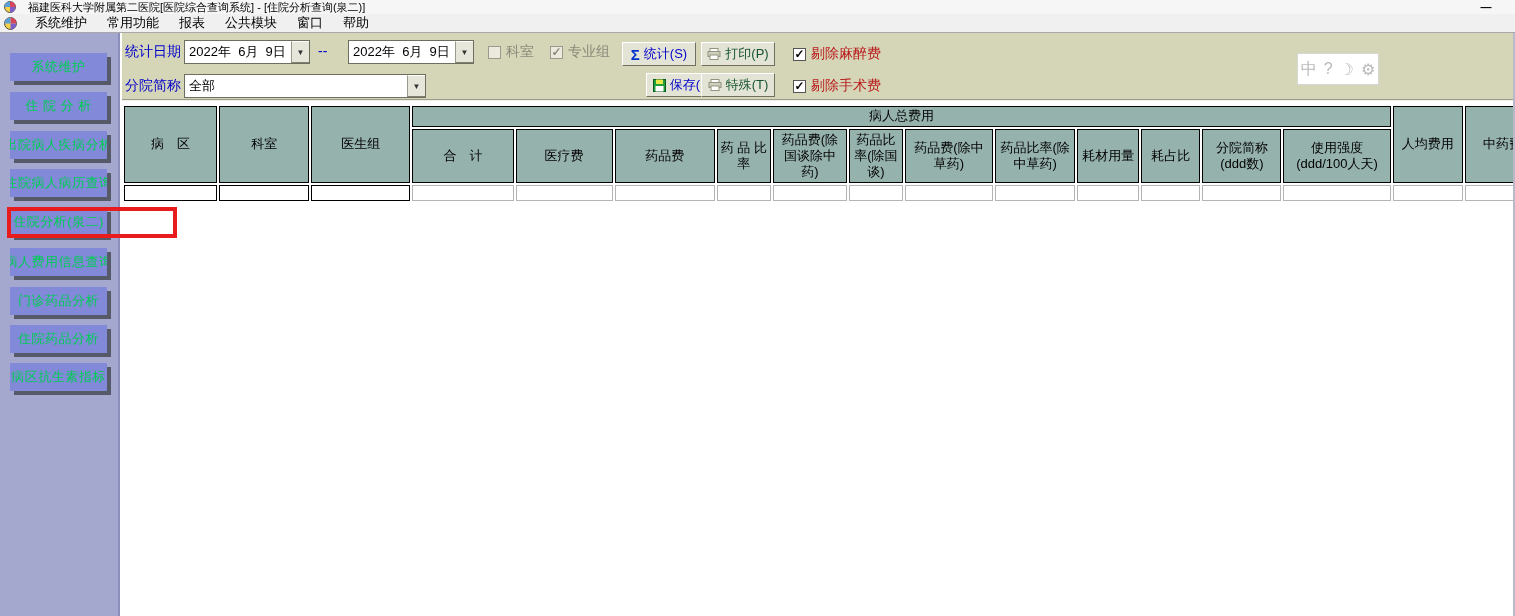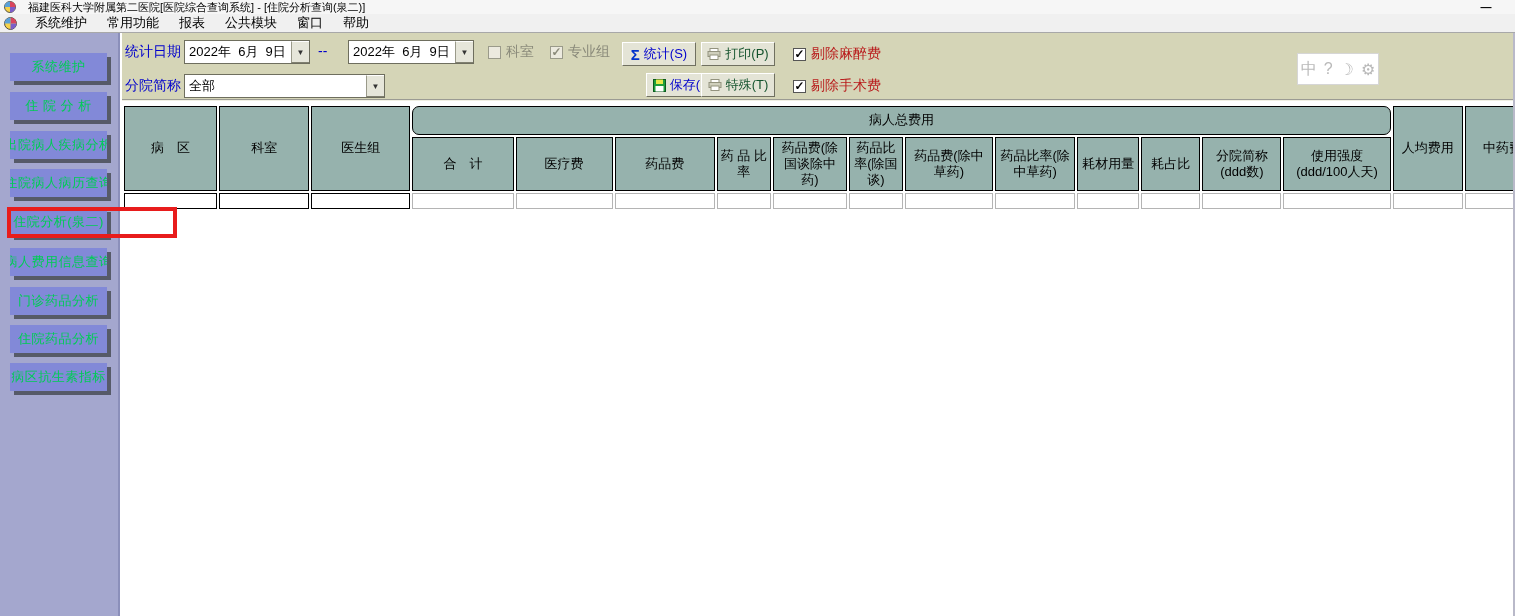--- a/index.html
+++ b/index.html
@@ -97,21 +97,21 @@
   }
   .ime-bar span { cursor:pointer; }
   
   .grid-wrap { position:absolute; left:0; top:71px; width:1393px; overflow:hidden; }
   table.grid { border-collapse:separate; border-spacing:2px; table-layout:fixed; width:1420px; background:#fff; }
   table.grid th {
     background:#96b2ad; border:1px solid #000; font-weight:normal;
     font-size:13px; padding:1px 2px; text-align:center; vertical-align:middle;
     line-height:1.25; overflow:hidden; white-space:pre-line;
   }
-  table.grid th.group { height:29px;border-radius:7px; }
+  table.grid th.group { height:21px; }
   table.grid tr.sub th { height:54px; }
   table.grid td { background:#fff; border:1px solid #b4b4b4; height:16px; }
   table.grid td.focus { border:1.5px solid #000; }
   .right-frame { position:absolute; right:0; top:33px; width:2px; height:583px; background:#b9b9c9; }
 </style>
 </head>
 <body>
 
 <div class="titlebar">
   <svg width="12" height="12" viewBox="0 0 12 12">
@@ -186,21 +186,21 @@
       <label class="cb disabled">
         <span class="cb-box checked"></span>
         <span class="cb-label">专业组</span>
       </label>
     </div>
 
     <div class="tb-abs" style="left:3px; top:44px;">
       <span class="blue-label">分院简称</span>
     </div>
     <div class="tb-abs" style="left:62px; top:41px;">
-      <div class="combo" style="width:201px">
+      <div class="combo" style="width:242px">
         <span class="combo-text">全部</span>
         <span class="combo-arrow">▼</span>
       </div>
     </div>
 
     <div class="tb-abs" style="left:500px; top:9px;">
       <div class="tbbtn">
         <span class="sigma">Σ</span>
         <span>统计(S)</span>
       </div>

